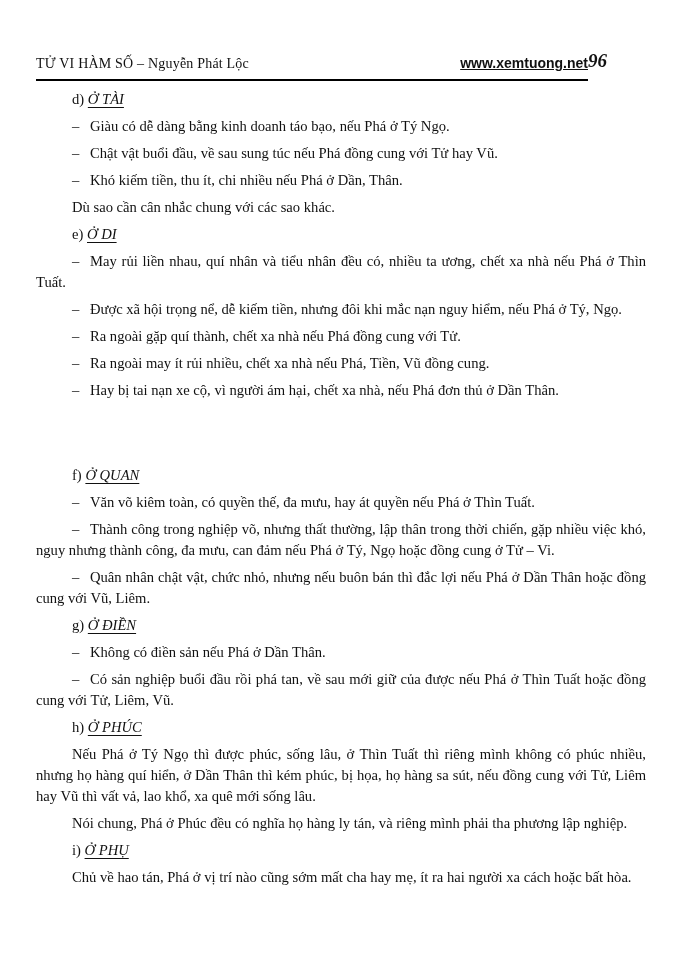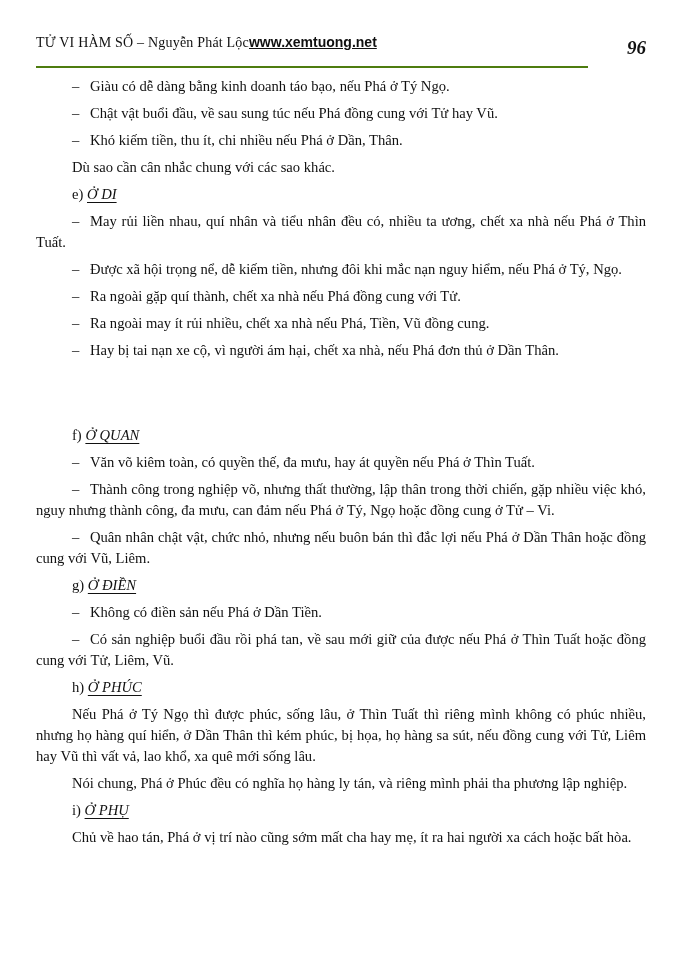--- a/index.html
+++ b/index.html
@@ -19,44 +19,45 @@
     color: #111111;
     overflow: hidden;
   }
   .header {
     display: flex;
     align-items: flex-end;
   }
   .header-rule-zone {
     flex: 1;
     display: flex;
-    justify-content: flex-start;
+    justify-content: space-between;
     align-items: baseline;
-    border-bottom: 2px solid #4d7c0f;
-    padding-bottom: 15px;
+    border-bottom: 2px solid #000000;
+    padding-bottom: 7px;
   }
   .book-title {
     font-size: 14px;
     letter-spacing: 0.2px;
     white-space: nowrap;
   }
   .website {
     font-family: "Liberation Sans", "DejaVu Sans", sans-serif;
     font-weight: bold;
     font-size: 14px;
     white-space: nowrap;
     text-decoration: underline;
   }
   .page-number {
     width: 58px;
-    text-align: right;
+    text-align: left;
     font-style: italic;
     font-weight: bold;
     font-size: 19px;
     padding-bottom: 9px;
+    margin-top: 16px;
   }
   .content {
     margin-top: 8px;
     font-size: 14.6px;
     line-height: 21px;
   }
   .content p {
     margin: 0 0 6px 0;
     text-align: justify;
     text-indent: 36px;
@@ -85,20 +86,21 @@
 <div class="page">
   <div class="header">
     <div class="header-rule-zone">
       <span class="book-title">TỬ VI HÀM SỐ – Nguyễn Phát Lộc</span>
       <span class="website">www.xemtuong.net</span>
     </div>
     <span class="page-number">96</span>
   </div>
 
   <div class="content">
+  <p class="section-heading"><span class="heading-label">d)</span> <span class="heading-title">Ở TÀI</span></p>
 
   <p class="bullet-line"><span class="bullet-dash">–</span><span class="bullet-text">Giàu có dễ dàng bằng kinh doanh táo bạo, nếu Phá ở Tý Ngọ.</span></p>
 
 
   <p class="bullet-line"><span class="bullet-dash">–</span><span class="bullet-text">Chật vật buổi đầu, về sau sung túc nếu Phá đồng cung với Tử hay Vũ.</span></p>
 
   <p class="bullet-line"><span class="bullet-dash">–</span><span class="bullet-text">Khó kiếm tiền, thu ít, chi nhiều nếu Phá ở Dần, Thân.</span></p>
 
   <p class="plain-para"><span class="para-text">Dù sao cần cân nhắc chung với các sao khác.</span></p>
 
@@ -117,21 +119,21 @@
   <p class="section-heading"><span class="heading-label">f)</span> <span class="heading-title">Ở QUAN</span></p>
 
   <p class="bullet-line"><span class="bullet-dash">–</span><span class="bullet-text">Văn võ kiêm toàn, có quyền thế, đa mưu, hay át quyền nếu Phá ở Thìn Tuất.</span></p>
 
   <p class="bullet-line"><span class="bullet-dash">–</span><span class="bullet-text">Thành công trong nghiệp võ, nhưng thất thường, lập thân trong thời chiến, gặp nhiều việc khó, nguy nhưng thành công, đa mưu, can đảm nếu Phá ở Tý, Ngọ hoặc đồng cung ở Tử – Vi.</span></p>
 
   <p class="bullet-line"><span class="bullet-dash">–</span><span class="bullet-text">Quân nhân chật vật, chức nhỏ, nhưng nếu buôn bán thì đắc lợi nếu Phá ở Dần Thân hoặc đồng cung với Vũ, Liêm.</span></p>
 
   <p class="section-heading"><span class="heading-label">g)</span> <span class="heading-title">Ở ĐIỀN</span></p>
 
-  <p class="bullet-line"><span class="bullet-dash">–</span><span class="bullet-text">Không có điền sản nếu Phá ở Dần Tiền.</span></p>
+  <p class="bullet-line"><span class="bullet-dash">–</span><span class="bullet-text">Không có điền sản nếu Phá ở Dần Thân.</span></p>
 
   <p class="bullet-line"><span class="bullet-dash">–</span><span class="bullet-text">Có sản nghiệp buổi đầu rồi phá tan, về sau mới giữ của được nếu Phá ở Thìn Tuất hoặc đồng cung với Tử, Liêm, Vũ.</span></p>
 
 
   <p class="section-heading"><span class="heading-label">h)</span> <span class="heading-title">Ở PHÚC</span></p>
 
   <p class="plain-para"><span class="para-text">Nếu Phá ở Tý Ngọ thì được phúc, sống lâu, ở Thìn Tuất thì riêng mình không có phúc nhiều, nhưng họ hàng quí hiển, ở Dần Thân thì kém phúc, bị họa, họ hàng sa sút, nếu đồng cung với Tử, Liêm hay Vũ thì vất vả, lao khổ, xa quê mới sống lâu.</span></p>
 
   <p class="plain-para"><span class="para-text">Nói chung, Phá ở Phúc đều có nghĩa họ hàng ly tán, và riêng mình phải tha phương lập nghiệp.</span></p>
 

